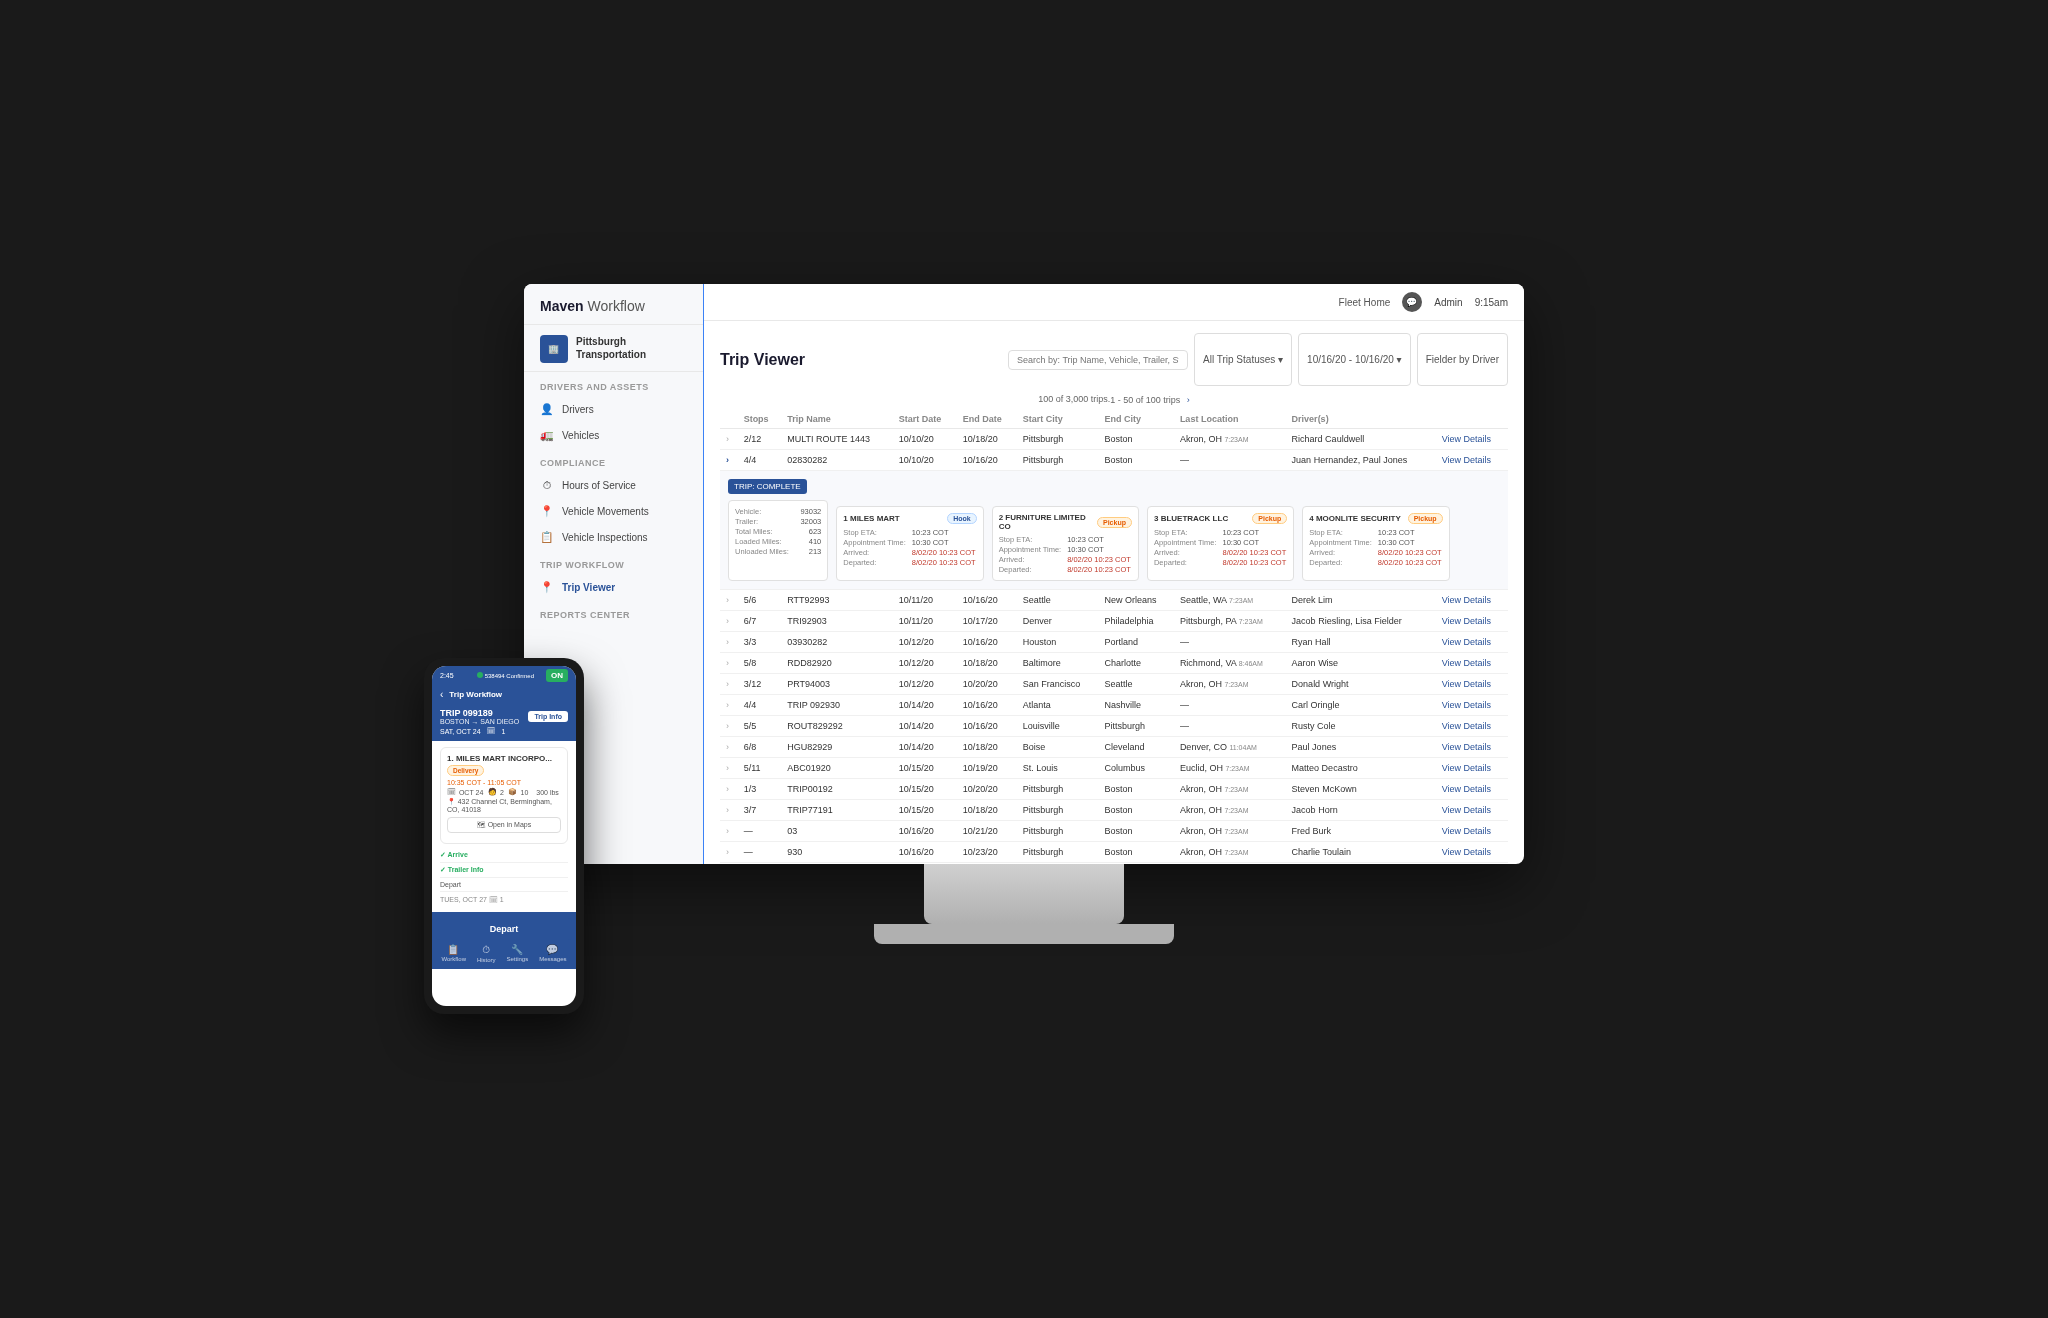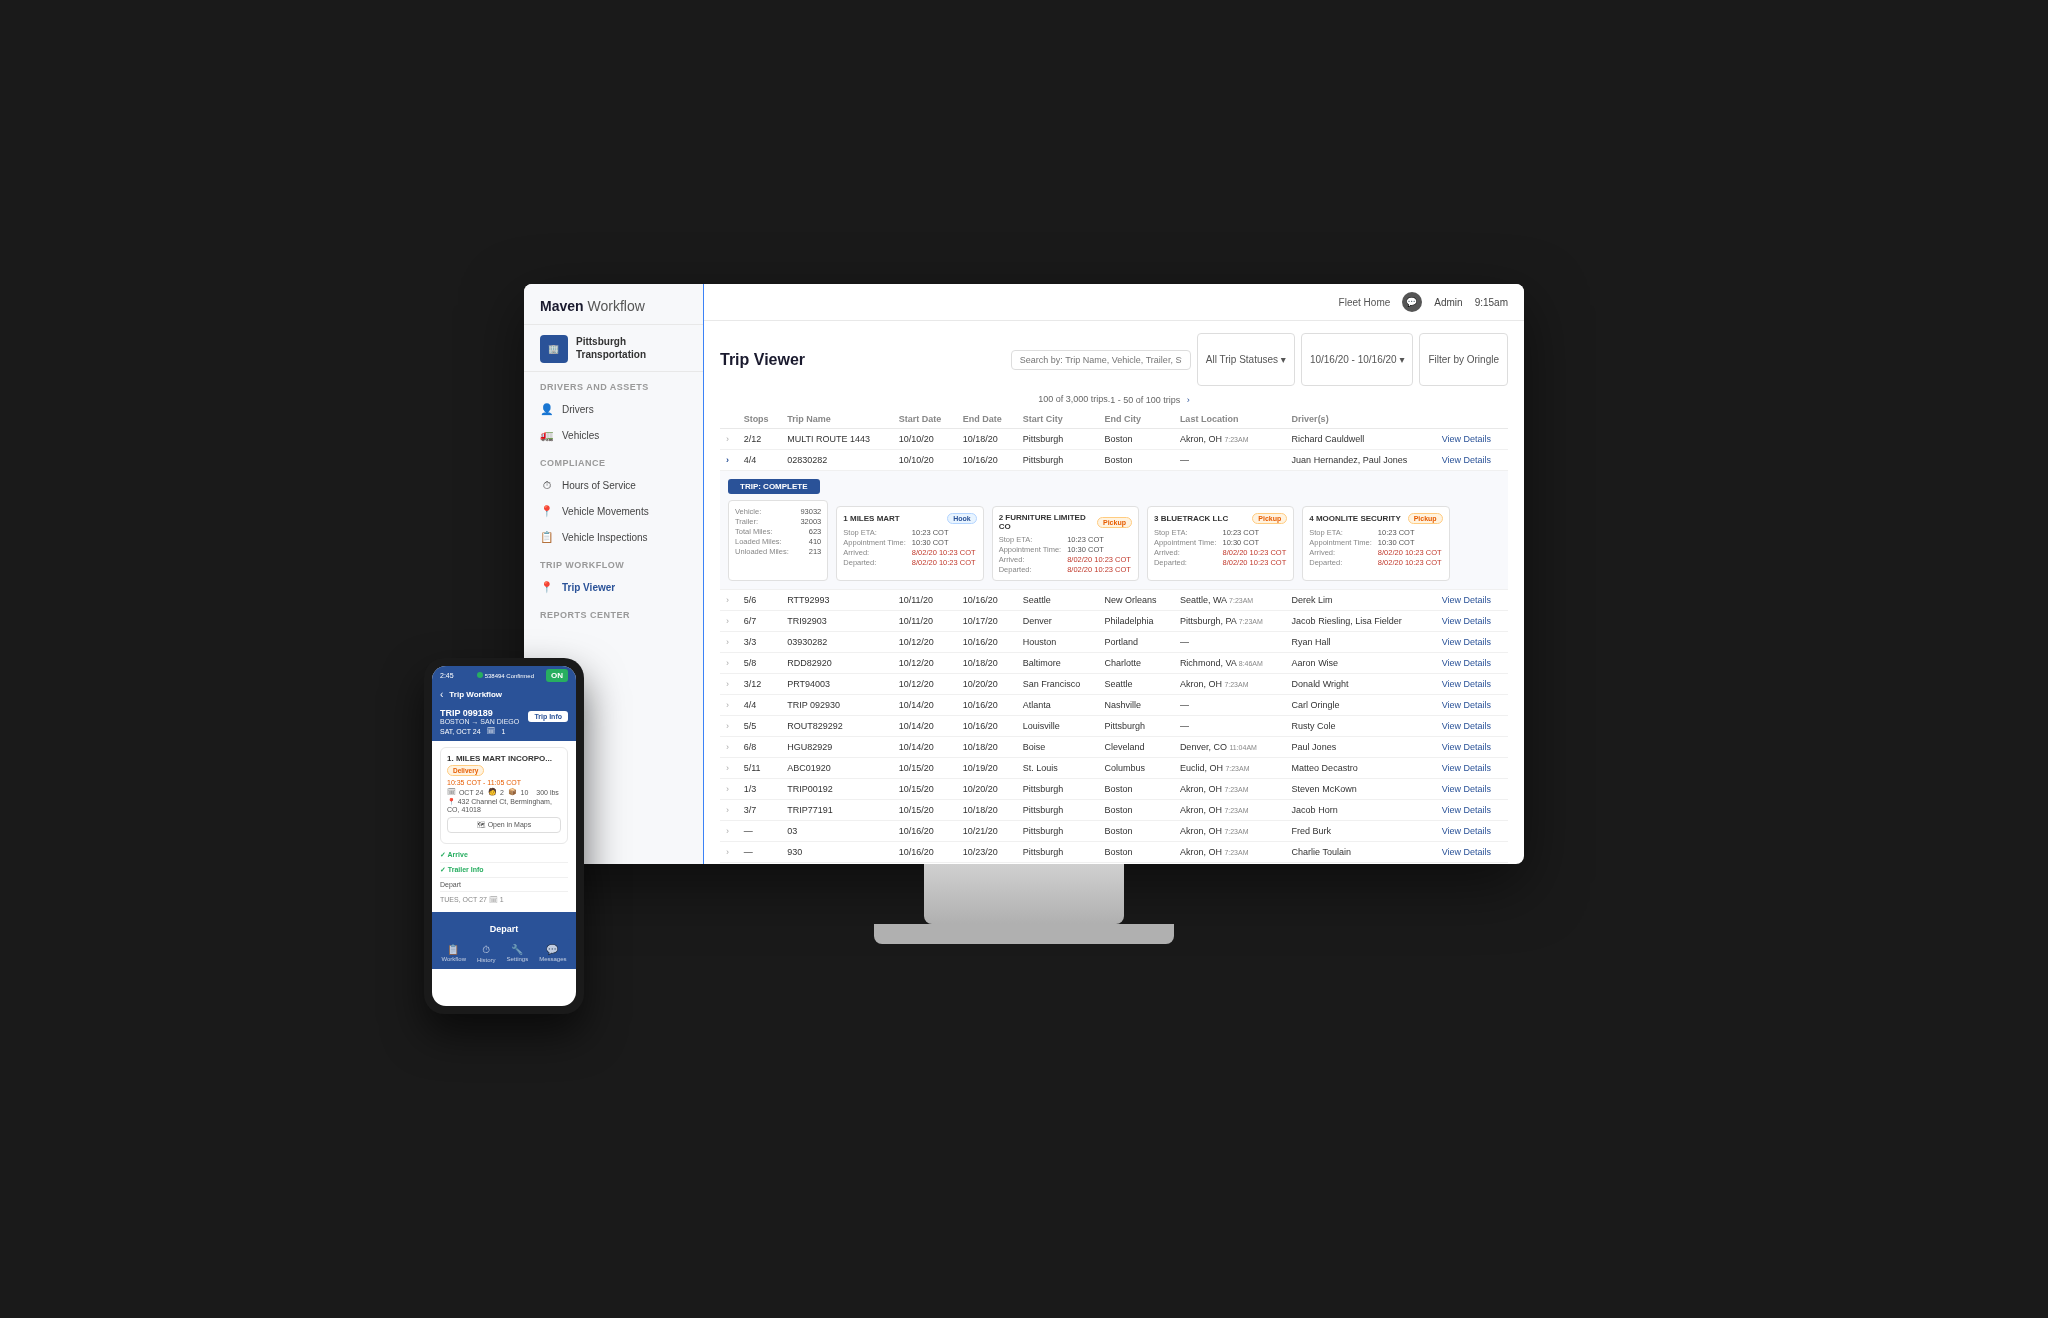--- a/index.html
+++ b/index.html
@@ -261,24 +261,24 @@
       background: #f8f9fc;
     }
 
     .expanded-content {
       padding: 8px;
     }
 
     .trip-complete-badge {
       background: #2a5298;
       color: #fff;
-      padding: 3px 12px;
+      padding: 3px 6px;
       border-radius: 3px;
       font-size: 8px;
-      font-weight: 700;
+      font-weight: 400;
       display: inline-block;
       margin-right: 6px;
     }
 
     .stop-cards {
       display: flex;
       gap: 8px;
       margin-top: 6px;
     }
 
@@ -611,21 +611,21 @@
           <span>9:15am</span>
         </div>
 
         <div class="trip-viewer-area">
           <div class="trip-viewer-header">
             <span class="trip-viewer-title">Trip Viewer</span>
             <div class="trip-viewer-controls">
               <input class="search-box" readonly="" placeholder="Search by: Trip Name, Vehicle, Trailer, Stop Name" style="">
               <button class="filter-btn">All Trip Statuses ▾</button>
               <button class="filter-btn">10/16/20 - 10/16/20 ▾</button>
-              <button class="filter-btn">Filter by Oringle</button>
+              <button class="filter-btn">Fielder by Driver</button>
             </div>
           </div>
 
           <div style="display:flex; justify-content:center; align-items:center;">
             <div class="trips-count">100 of 3,000 trips.</div>
             <div class="pagination-info">
               <span>1 - 50 of 100 trips</span>
               <span style="margin-left:4px; color:#2a5298; cursor:pointer;">›</span>
             </div>
           </div>

